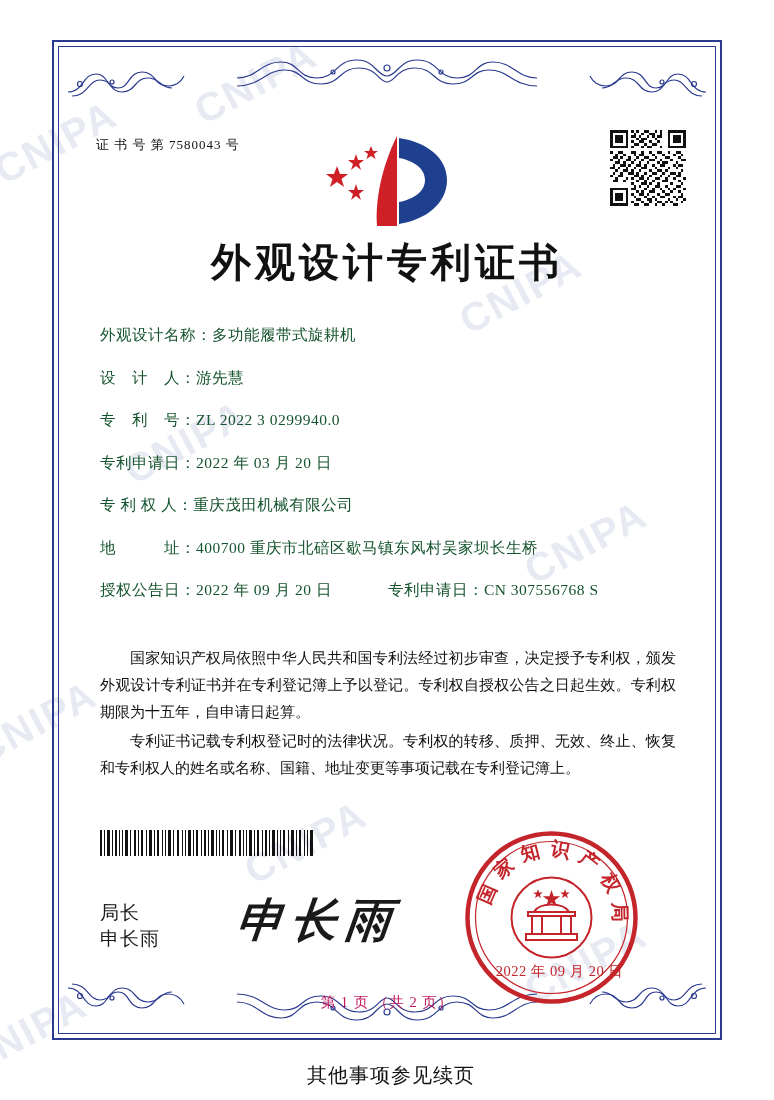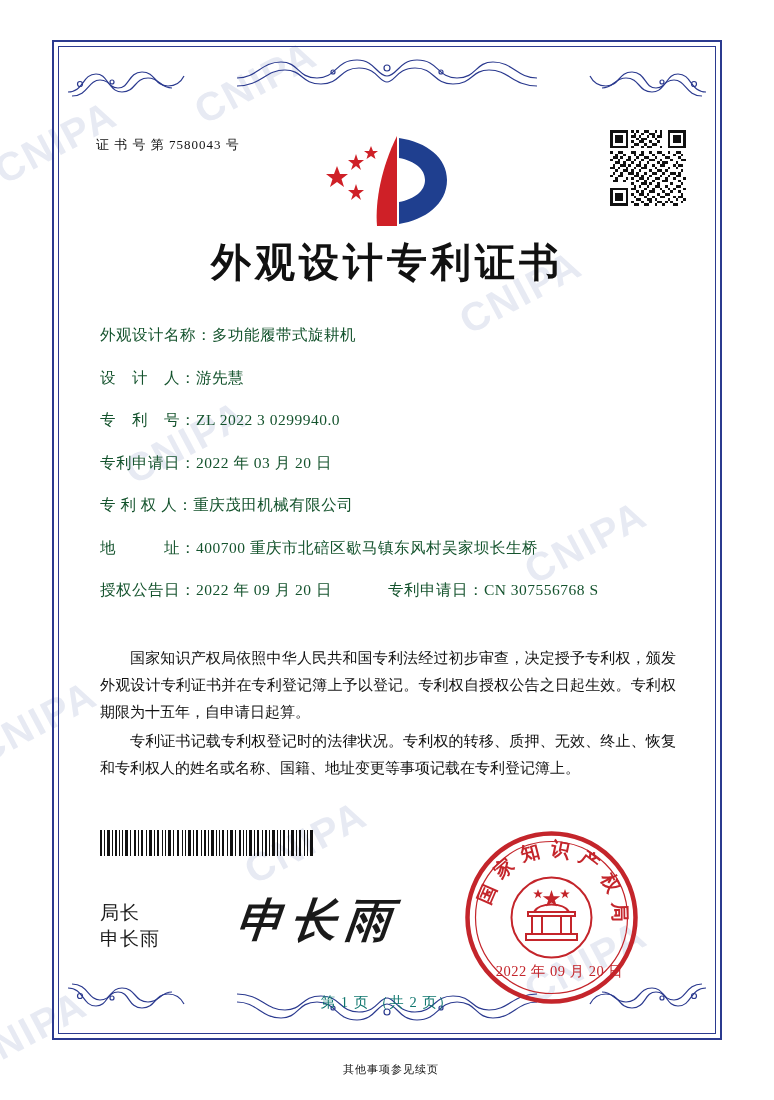--- a/index.html
+++ b/index.html
@@ -237,31 +237,31 @@
     letter-spacing: 0.5px;
   }
 
   .page-num {
     position: absolute;
     left: 0;
     right: 0;
     bottom: 28px;
     text-align: center;
     font-size: 14.5px;
-    color: #0f766e;
+    color: #be185d;
     letter-spacing: 1px;
   }
 
   .footer-note {
     position: absolute;
     left: 8px;
     right: 0;
     top: 1062px;
     text-align: center;
-    font-size: 11px;
+    font-size: 20px;
     color: #111;
     letter-spacing: 1px;
     z-index: 3;
   }
 </style>
 </head>
 <body>
 
 <div class="watermark-layer">
   <div class="wm a">CNIPA</div>

